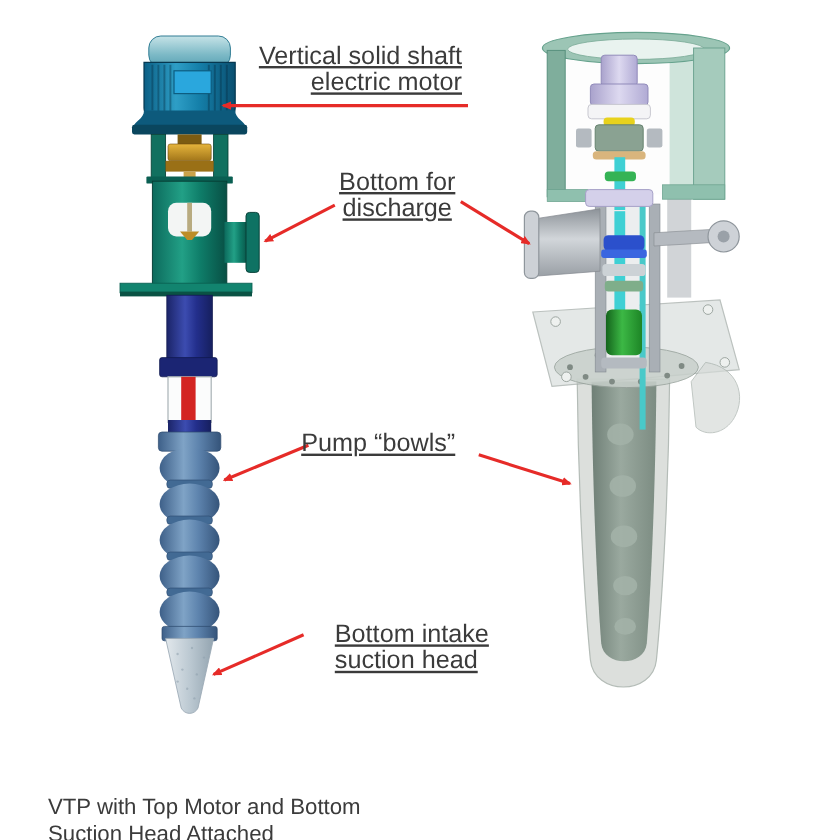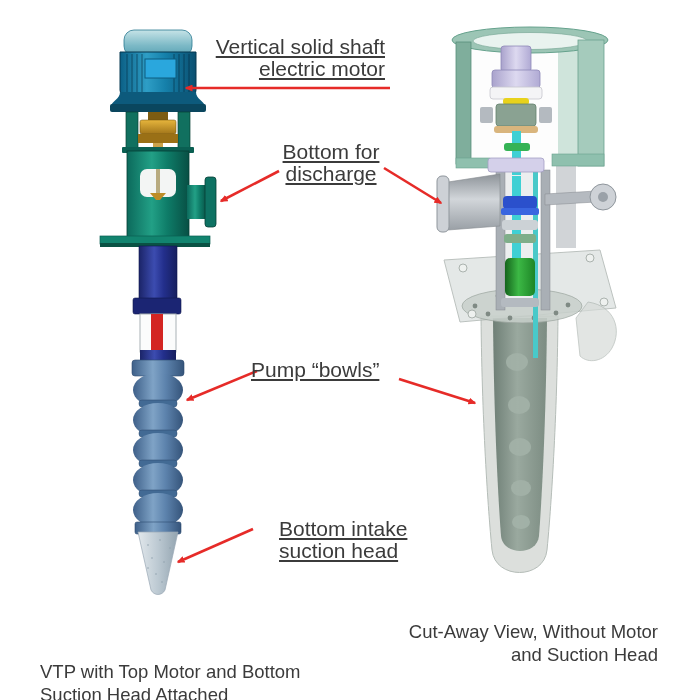--- a/index.html
+++ b/index.html
@@ -281,15 +281,13 @@
 discharge</div>
 
   <div class="label" style="left:251px;top:359px;width:160px;">Pump “bowls”</div>
 
   <div class="label" style="left:263px;top:518px;text-align:left;margin-left:16px;">Bottom intake
 suction head</div>
 
   <div class="caption" style="left:40px;top:620px;text-align:left;margin-top:40px;">VTP with Top Motor and Bottom
 Suction Head Attached</div>
 
-  <div class="caption" style="right:42px;top:620px;text-align:right;">Cut-Away View, Without Motor
-and Suction Head</div>
 </div>
 
 </body></html>

